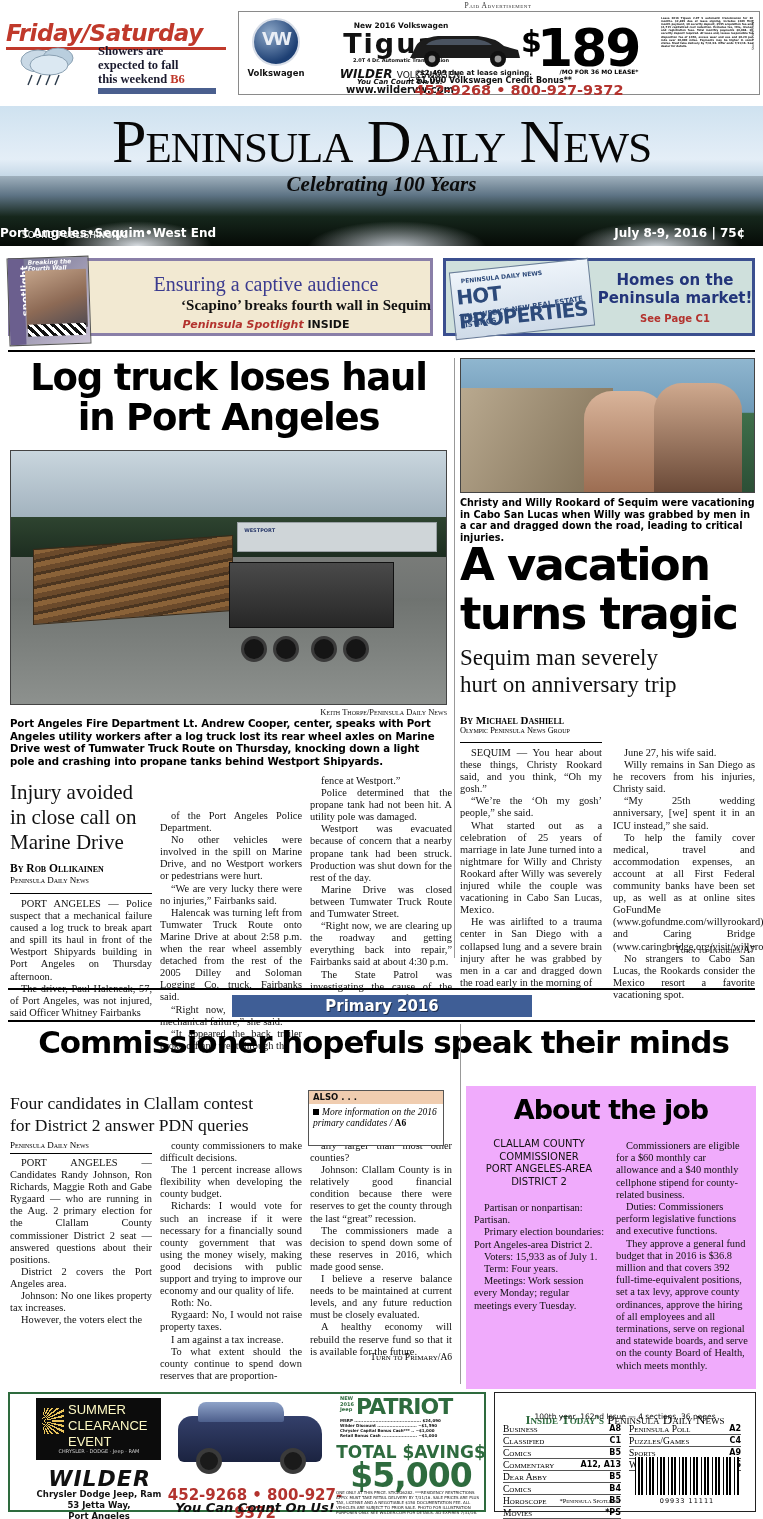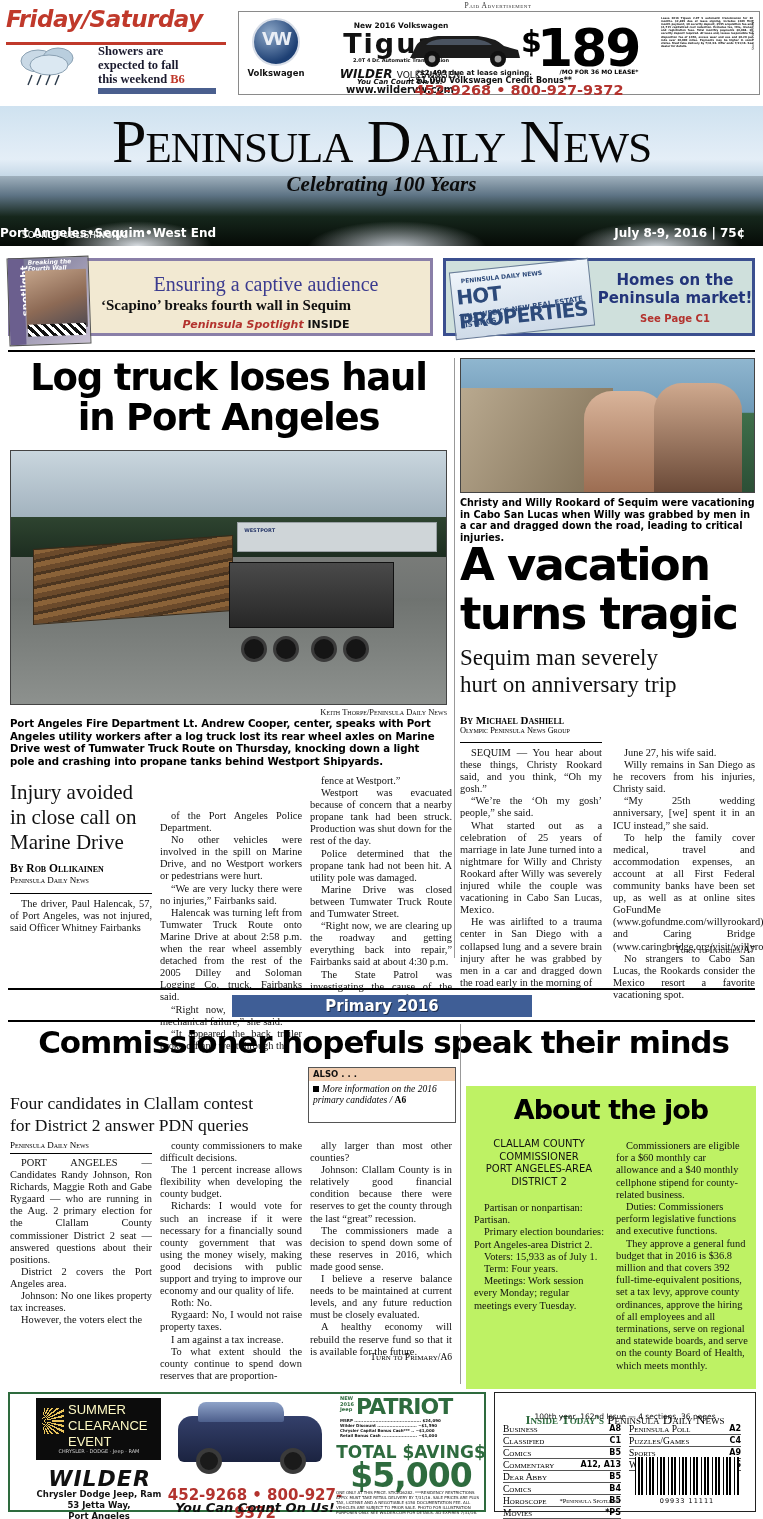--- a/index.html
+++ b/index.html
@@ -9,25 +9,25 @@
     background:#ffffff;
     font-family: "Liberation Serif", serif;
     color:#000;
     overflow:hidden;
   }
   .page { position:relative; width:763px; height:1519px; }
 
   
   .topstrip { position:absolute; left:0; top:0; width:763px; height:105px; }
   .wx-day {
-    position:absolute; left:6px; top:6px; width:220px;
+    position:absolute; left:6px; top:20px; width:220px;
     font-family:"DejaVu Sans", sans-serif;
     font-weight:bold; font-style:italic; font-size:23px;
     color:#c0392b; letter-spacing:-0.5px;
-    border-bottom:3px solid #c0392b; padding-bottom:10px;
+    border-bottom:3px solid #c0392b; padding-bottom:1px;
   }
   .wx-icon { position:absolute; left:14px; top:44px; width:72px; height:44px; }
   .wx-text {
     position:absolute; left:98px; top:44px; width:120px;
     font-family:"Liberation Serif", serif; font-weight:bold; font-size:12.5px;
     line-height:14px; color:#1a1a2e;
   }
   .wx-text b.pg { color:#c0392b; }
   .wx-bar { position:absolute; left:98px; top:88px; width:118px; height:6px; background:#4a5f8e; }
 
@@ -146,21 +146,21 @@
   }
   .sp-cover .ph { position:absolute; left:17px; top:12px; right:2px; height:58px;
     background:linear-gradient(160deg,#c4a48a,#8d6a55 55%,#4f4a52); }
   .sp-cover .hd { position:absolute; left:20px; top:1px; right:2px;
     font-family:"DejaVu Sans", sans-serif; font-weight:bold; font-style:italic;
     font-size:6px; line-height:6px; color:#fff; }
   .sp-cover .checks { position:absolute; left:18px; bottom:8px; right:4px; height:12px;
     background:repeating-linear-gradient(45deg,#111 0 3px,#fff 3px 6px); }
   .sp-t1 { position:absolute; left:90px; top:12px; width:330px; text-align:center;
     font-family:"Liberation Serif", serif; font-size:20px; color:#3b3b8f; }
-  .sp-t2 { position:absolute; left:90px; top:36px; width:330px; text-align:left;
+  .sp-t2 { position:absolute; left:90px; top:36px; width:330px; text-align:right;
     font-family:"Liberation Serif", serif; font-weight:bold; font-size:15px; color:#111; }
   .sp-t3 { position:absolute; left:90px; top:57px; width:330px; text-align:center;
     font-family:"DejaVu Sans", sans-serif; font-weight:bold; font-size:11px; color:#111; }
   .sp-t3 i { color:#b3332e; }
 
   .hot-box {
     position:absolute; left:443px; top:6px; width:312px; height:78px;
     background:#cfe0dc; border:3px solid #3b4f8f;
   }
   .hp-clip {
@@ -302,38 +302,38 @@
   .p-org {
     position:absolute; left:10px; top:1140px; width:142px;
     font-family:"Liberation Serif", serif; font-variant:small-caps; font-size:9px;
   }
   .p-org-rule { position:absolute; left:10px; top:1153px; width:142px; height:1px; background:#000; }
   .c6 { left:10px; top:1157px; width:142px; }
   .c7 { left:160px; top:1140px; width:142px; }
   .c8 { left:310px; top:1140px; width:142px; }
 
   .also-box {
-    position:absolute; left:308px; top:1067px; width:148px; height:56px;
+    position:absolute; left:308px; top:1090px; width:136px; height:56px;
     border:1px solid #555; background:#fff;
   }
   .also-hd {
     position:absolute; left:0; top:0; width:100%; height:13px; background:#f0cdb0;
     font-family:"DejaVu Sans", sans-serif; font-weight:bold; font-size:8.5px;
     line-height:13px; padding-left:4px; color:#111;
   }
   .also-txt {
     position:absolute; left:4px; top:16px; right:4px;
     font-family:"Liberation Serif", serif; font-style:italic; font-size:9.5px; line-height:11px;
   }
   .also-txt b { font-style:normal; }
   .also-sq { display:inline-block; width:6px; height:6px; background:#000; margin-right:3px; }
 
   .about-box {
     position:absolute; left:466px; top:1086px; width:290px; height:303px;
-    background:#bef264;
+    background:#f0abfc;
   }
   .about-title {
     position:absolute; left:0; top:8px; width:100%; text-align:center;
     font-family:"DejaVu Sans", sans-serif; font-weight:bold; font-size:27px;
     letter-spacing:-1px; color:#000;
   }
   .about-sub {
     position:absolute; left:8px; top:52px; width:130px; text-align:center;
     font-family:"DejaVu Sans", sans-serif; font-size:10px; line-height:12.5px; color:#111;
   }
@@ -543,34 +543,35 @@
   <div class="lead-cap">Port Angeles Fire Department Lt. Andrew Cooper, center, speaks with Port Angeles utility workers after a log truck lost its rear wheel axles on Marine Drive west of Tumwater Truck Route on Thursday, knocking down a light pole and crashing into propane tanks behind Westport Shipyards.</div>
 
   <div class="subhead">Injury avoided<br>in close call on<br>Marine Drive</div>
   <div class="byline">
     <span>By Rob Ollikainen</span>
     <span class="org">Peninsula Daily News</span>
   </div>
   <div class="byline-rule"></div>
 
   <div class="col c1">
+      <p>PORT ANGELES — Police suspect that a mechanical failure caused a log truck to break apart and spill its haul in front of the Westport Shipyards building in Port Angeles on Thursday afternoon.</p>
       <p>The driver, Paul Halencak, 57, of Port Angeles, was not injured, said Officer Whitney Fairbanks</p>
     </div>
   <div class="col c2">
       <p>of the Port Angeles Police Department.</p>
       <p>No other vehicles were involved in the spill on Marine Drive, and no Westport workers or pedestrians were hurt.</p>
       <p>“We are very lucky there were no injuries,” Fairbanks said.</p>
       <p>Halencak was turning left from Tumwater Truck Route onto Marine Drive at about 2:58 p.m. when the rear wheel assembly detached from the rest of the 2005 Dilley and Soloman Logging Co. truck, Fairbanks said.</p>
       <p>“Right now, it looks like a mechanical failure,” she said.</p>
       <p>“It appeared the back trailer broke off and went through the</p>
     </div>
   <div class="col c3">
       <p>fence at Westport.”</p>
+      <p>Police determined that the propane tank had not been hit. A utility pole was damaged.</p>
       <p>Westport was evacuated because of concern that a nearby propane tank had been struck. Production was shut down for the rest of the day.</p>
-      <p>Police determined that the propane tank had not been hit. A utility pole was damaged.</p>
       <p>Marine Drive was closed between Tumwater Truck Route and Tumwater Street.</p>
       <p>“Right now, we are clearing up the roadway and getting everything back into repair,” Fairbanks said at about 4:30 p.m.</p>
       <p>The State Patrol was investigating the cause of the suspected mechanical failure, she said.</p>
     </div>
 
   <div class="vrule" style="left:454px;top:358px;height:600px"></div>
 
   <div class="photo-right">
     <div class="pr-rock"></div>
     <div class="pr-p1"></div>

